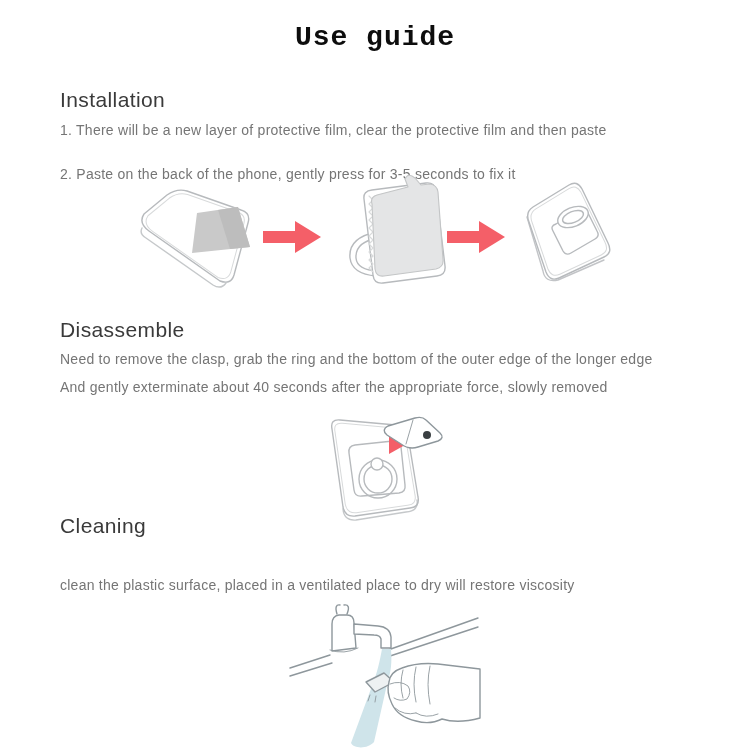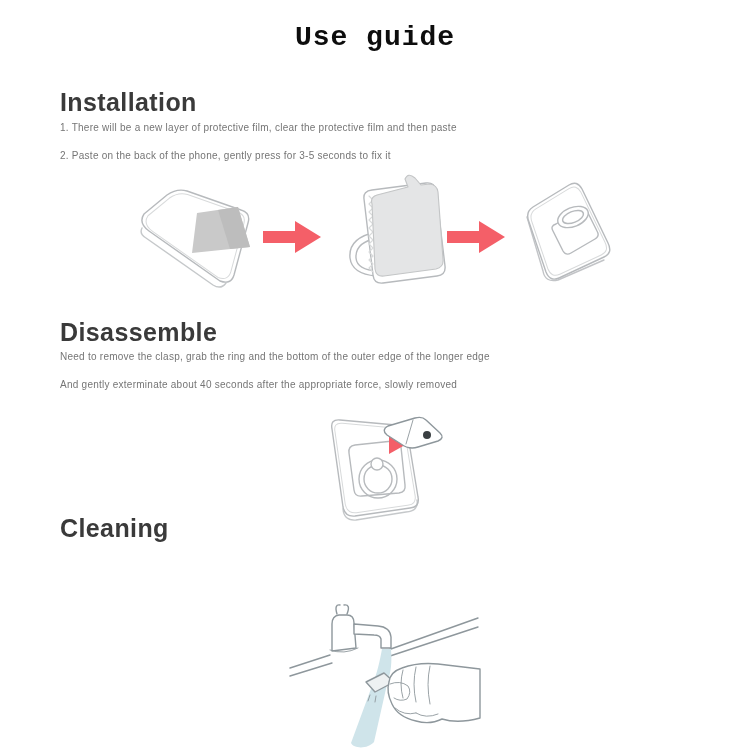--- a/index.html
+++ b/index.html
@@ -9,25 +9,25 @@
     background:var(--background,#fff); overflow:hidden;
     font-family:"Liberation Sans","DejaVu Sans",sans-serif;
   }
   .title {
     position:absolute; top:22px; left:0; width:100%; text-align:center;
     font-size:28px; font-weight:700; letter-spacing:1px;
     color:var(--title-text,#0d0d0d);
     font-family:Liberation Mono, monospace;
   }
   h2.sec-heading {
-    position:absolute; left:60px; font-size:25px; font-weight:700;
+    position:absolute; left:60px; font-size:21px; font-weight:400;
     letter-spacing:.4px; color:var(--heading-text,#3a3a3a);
   }
   p.body-line {
-    position:absolute; left:60px; font-size:10px; letter-spacing:.25px;
+    position:absolute; left:60px; font-size:14px; letter-spacing:.25px;
     white-space:nowrap; color:var(--body-text,#757575);
   }
   svg.fig { position:absolute; overflow:visible; }
   
   .ln  { fill:none; stroke:var(--line-art,#b7babd); stroke-width:1.4; stroke-linecap:round; stroke-linejoin:round; }
   .lnt { fill:none; stroke:#d8dadb; stroke-width:1.1; stroke-linecap:round; stroke-linejoin:round; }
   .ln2 { fill:none; stroke:var(--line-art-dark,#8e979c); stroke-width:1.4; stroke-linecap:round; stroke-linejoin:round; }
   .ln2t{ fill:none; stroke:var(--line-art-dark,#8e979c); stroke-width:.9; stroke-linecap:round; stroke-linejoin:round; }
   .fw  { fill:#ffffff; }
   .film-main { fill:var(--film-gray,#c9c9c9); }
@@ -40,21 +40,21 @@
 </style>
 <title>Use guide</title></head>
 <body>
 
 <div class="page">
 
   <h1 class="title">Use guide</h1>
 
   <h2 class="sec-heading" style="top:88px">Installation</h2>
   <p class="body-line" style="top:122px">1. There will be a new layer of protective film, clear the protective film and then paste</p>
-  <p class="body-line" style="top:150px">2. Paste on the back of the phone, gently press for 3-5 seconds to fix it</p>
+  <p class="body-line" style="top:166px">2. Paste on the back of the phone, gently press for 3-5 seconds to fix it</p>
 
   <svg class="fig" style="left:113px;top:176px" width="150" height="122" viewBox="0 0 150 122">
     <path class="ln" d="M 29,52 Q 26,58 33,62 L 100,109 Q 108,114 113,107" opacity=".8"></path>
     <path class="ln fw" d="M 74,15 L 128,34 Q 138,37 135,47 L 121,99 Q 118,109 107,105 L 36,55 Q 25,47 31,38 L 54,19 Q 64,12 74,15 Z"></path>
     <path class="lnt" transform="translate(81,60) scale(0.92) translate(-81,-60)" d="M 74,15 L 128,34 Q 138,37 135,47 L 121,99 Q 118,109 107,105 L 36,55 Q 25,47 31,38 L 54,19 Q 64,12 74,15 Z"></path>
     <polygon class="film-main" points="84,37 125,31 137,71 79,77"></polygon>
     <polygon class="film-dark" points="105,34 125,31 137,71 117,73"></polygon>
   </svg>
 
   <svg class="fig" style="left:263px;top:221px" width="58" height="32" viewBox="0 0 58 32">
@@ -100,20 +100,21 @@
     </g>
     <polygon class="arrow-red" points="96,30 96,48 112,39"></polygon>
     <g>
       <path class="ln2 fw" d="M 94,29 Q 88,24 95,20 L 122,12 Q 129,10 133,14 L 147,27 Q 152,32 145,35 L 125,41 Q 116,44 108,38 Z"></path>
       <path class="ln2t" d="M 120,14 L 113,38"></path>
       <circle class="nail" cx="134" cy="29" r="4"></circle>
     </g>
   </svg>
 
   <h2 class="sec-heading" style="top:514px">Cleaning</h2>
+  <p class="body-line" style="top:577px">clean the plastic surface, placed in a ventilated place to dry will restore viscosity</p>
 
   <svg class="fig" style="left:290px;top:602px" width="190" height="150" viewBox="0 0 190 150">
     <g>
       <path class="ln2" d="M 98,48 L 188,16"></path>
       <path class="ln2" d="M 94,56 L 188,25"></path>
       <path class="ln2" d="M 0,66 L 40,53"></path>
       <path class="ln2" d="M 0,74 L 42,61"></path>
     </g>
     <g>
       <path class="ln2" d="M 47,12 Q 44,2 50,3"></path>

